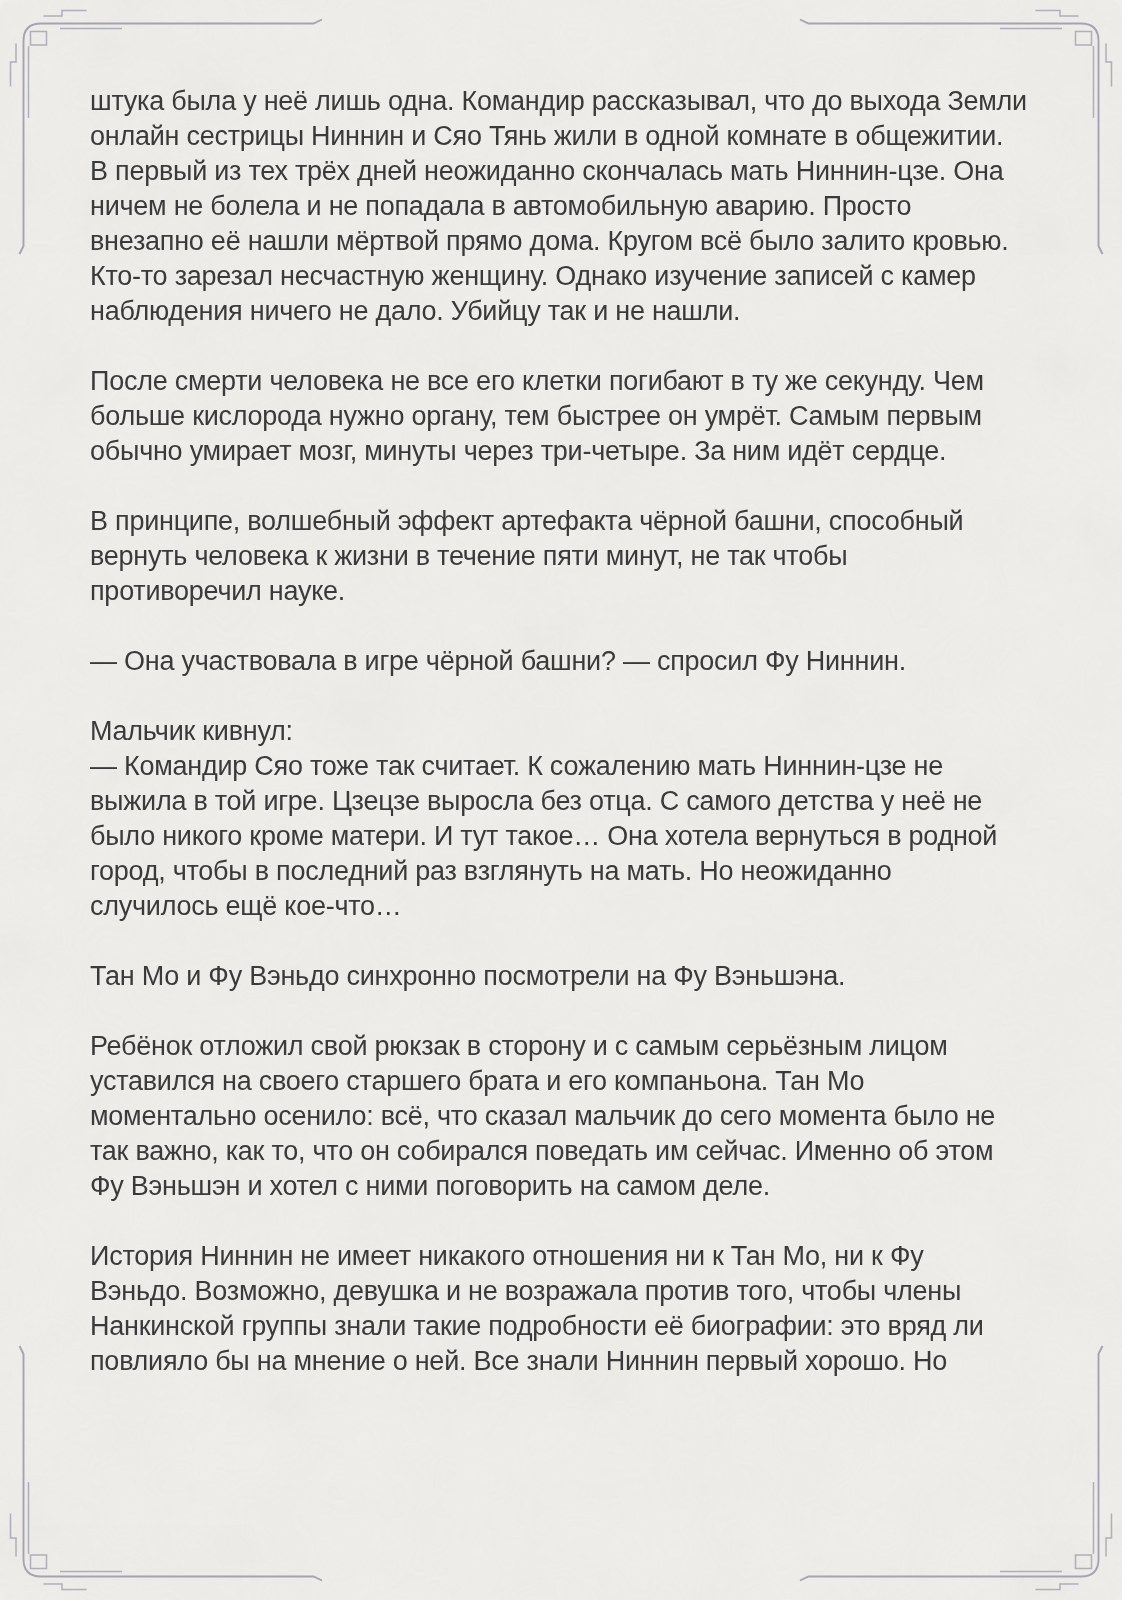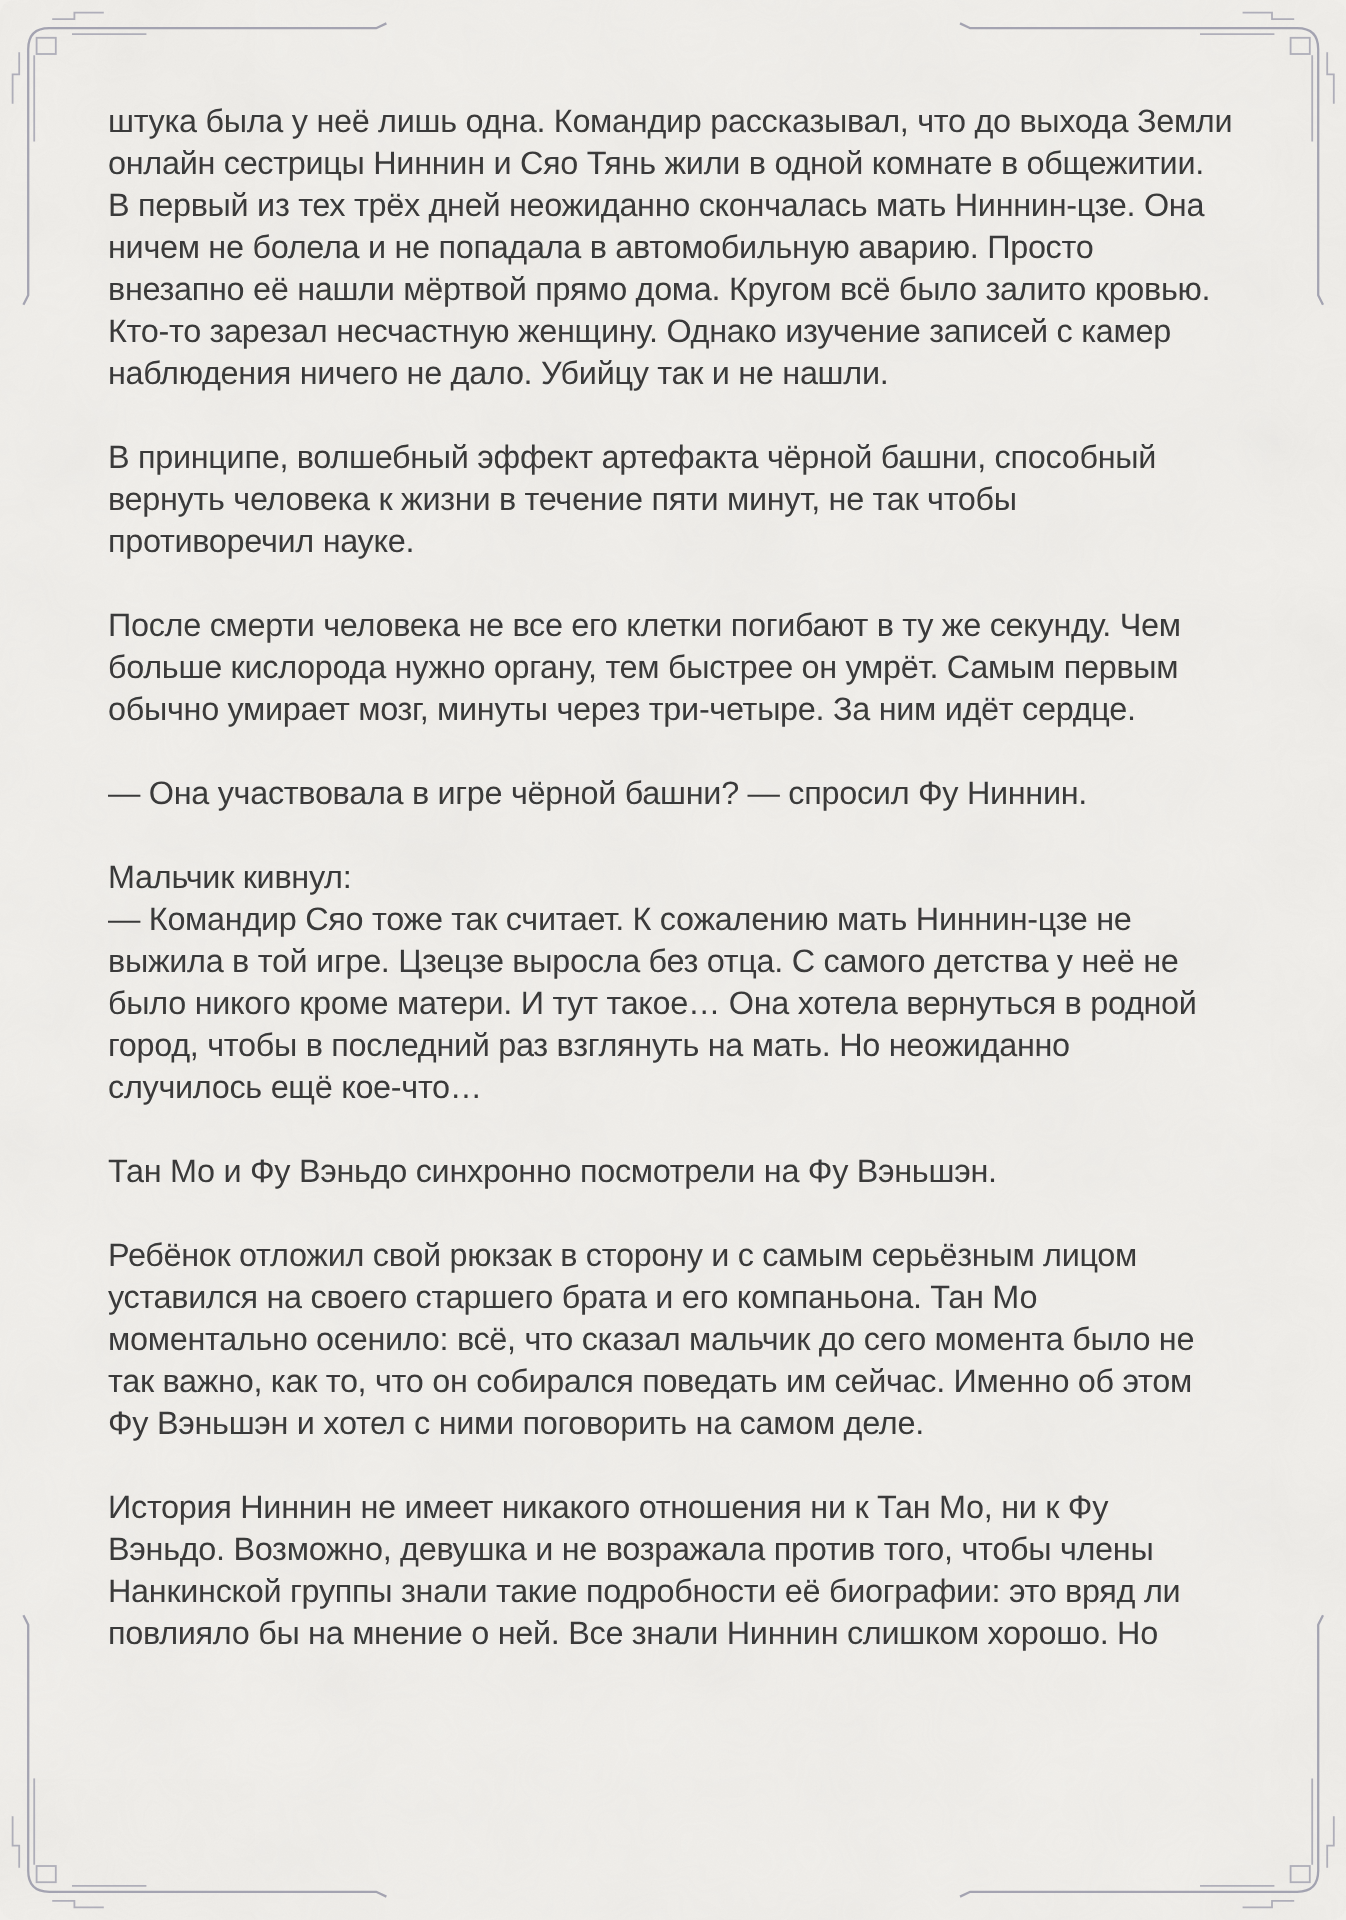--- a/index.html
+++ b/index.html
@@ -102,38 +102,38 @@
   </svg>
 
   <div class="page-text">
       <p>штука была у неё лишь одна. Командир рассказывал, что до выхода Земли
 онлайн сестрицы Ниннин и Сяо Тянь жили в одной комнате в общежитии.
 В первый из тех трёх дней неожиданно скончалась мать Ниннин-цзе. Она
 ничем не болела и не попадала в автомобильную аварию. Просто
 внезапно её нашли мёртвой прямо дома. Кругом всё было залито кровью.
 Кто-то зарезал несчастную женщину. Однако изучение записей с камер
 наблюдения ничего не дало. Убийцу так и не нашли.</p>
+      <p>После смерти человека не все его клетки погибают в ту же секунду. Чем
+больше кислорода нужно органу, тем быстрее он умрёт. Самым первым
+обычно умирает мозг, минуты через три-четыре. За ним идёт сердце.</p>
       <p>В принципе, волшебный эффект артефакта чёрной башни, способный
 вернуть человека к жизни в течение пяти минут, не так чтобы
 противоречил науке.</p>
-      <p>После смерти человека не все его клетки погибают в ту же секунду. Чем
-больше кислорода нужно органу, тем быстрее он умрёт. Самым первым
-обычно умирает мозг, минуты через три-четыре. За ним идёт сердце.</p>
       <p>— Она участвовала в игре чёрной башни? — спросил Фу Ниннин.</p>
       <p>Мальчик кивнул:
 — Командир Сяо тоже так считает. К сожалению мать Ниннин-цзе не
 выжила в той игре. Цзецзе выросла без отца. С самого детства у неё не
 было никого кроме матери. И тут такое… Она хотела вернуться в родной
 город, чтобы в последний раз взглянуть на мать. Но неожиданно
 случилось ещё кое-что…</p>
-      <p>Тан Мо и Фу Вэньдо синхронно посмотрели на Фу Вэньшэн.</p>
+      <p>Тан Мо и Фу Вэньдо синхронно посмотрели на Фу Вэньшэна.</p>
       <p>Ребёнок отложил свой рюкзак в сторону и с самым серьёзным лицом
 уставился на своего старшего брата и его компаньона. Тан Мо
 моментально осенило: всё, что сказал мальчик до сего момента было не
 так важно, как то, что он собирался поведать им сейчас. Именно об этом
 Фу Вэньшэн и хотел с ними поговорить на самом деле.</p>
       <p>История Ниннин не имеет никакого отношения ни к Тан Мо, ни к Фу
 Вэньдо. Возможно, девушка и не возражала против того, чтобы члены
 Нанкинской группы знали такие подробности её биографии: это вряд ли
-повлияло бы на мнение о ней. Все знали Ниннин слишком хорошо. Но</p>
+повлияло бы на мнение о ней. Все знали Ниннин первый хорошо. Но</p>
     </div>
 
 </div>
 
 </body></html>

